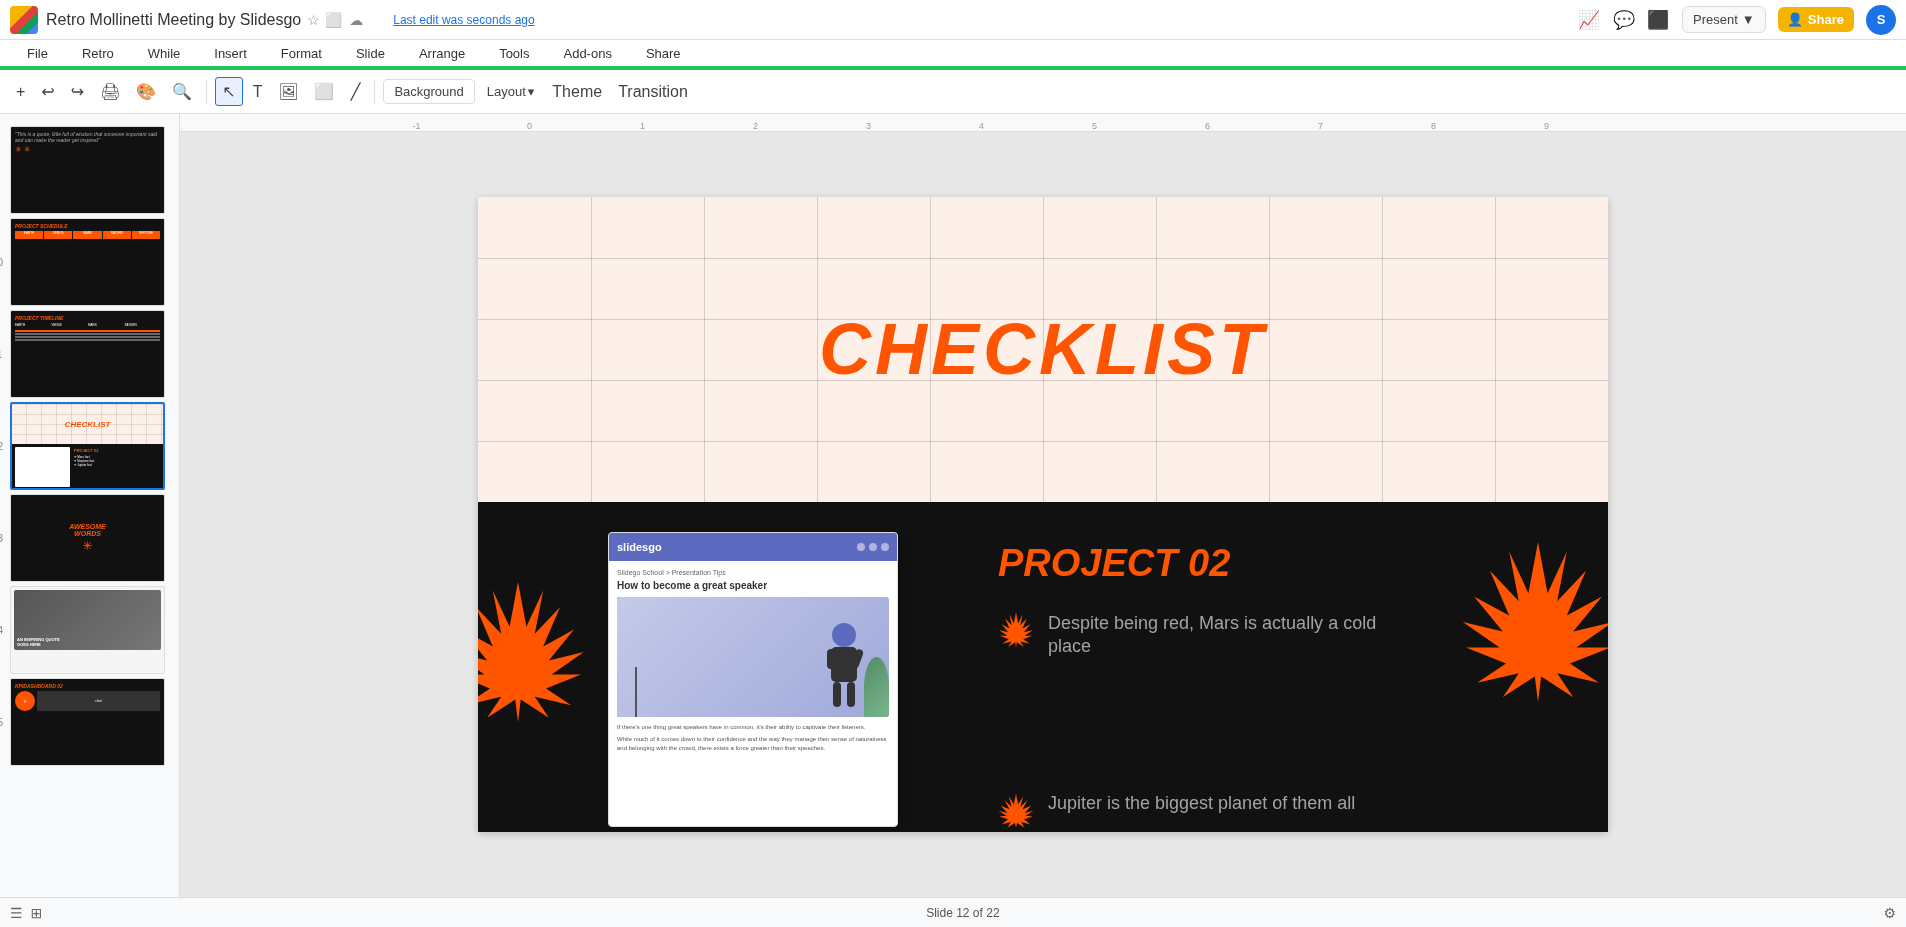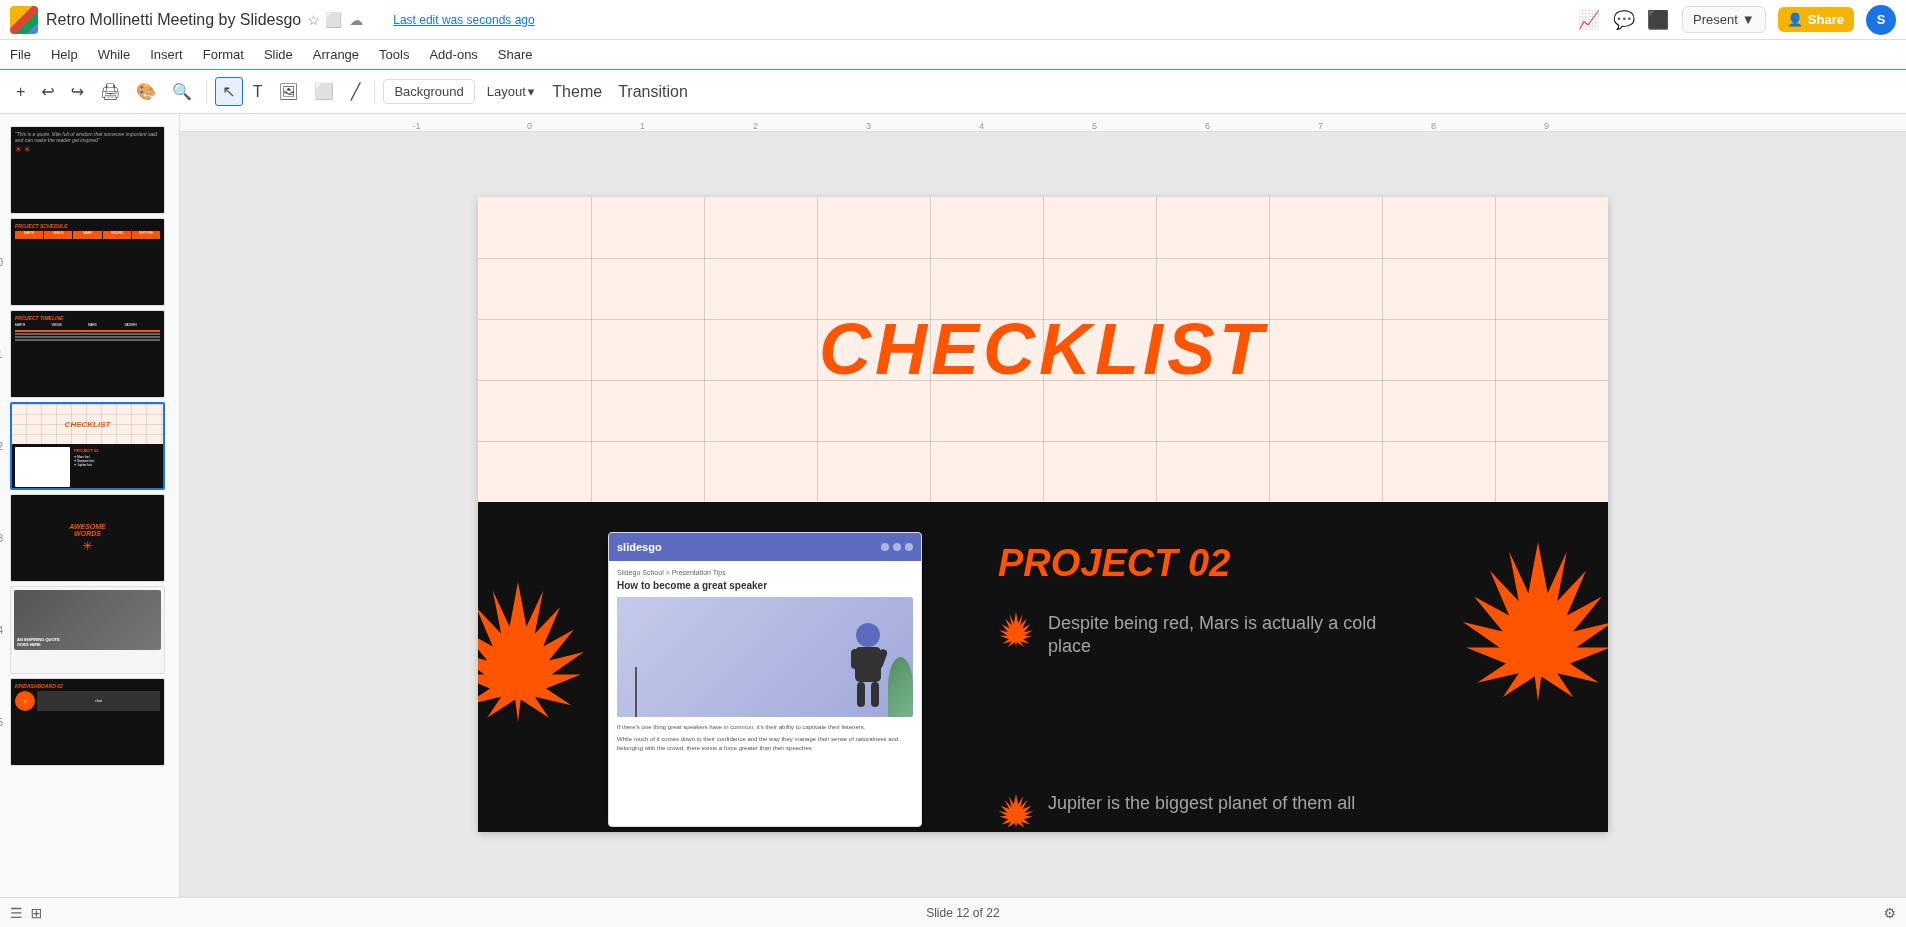--- a/index.html
+++ b/index.html
@@ -12,21 +12,21 @@
     #doc-title { font-size: 16px; color: #333; font-weight: 500; }
     .title-icon { font-size: 14px; color: #888; cursor: pointer; }
     #autosave { font-size: 12px; color: #1a73e8; text-decoration: underline; cursor: pointer; margin-left: 24px; }
     #top-right { display: flex; align-items: center; gap: 12px; }
     .top-btn { display: flex; align-items: center; gap: 4px; padding: 5px 10px; border-radius: 6px; cursor: pointer; font-size: 13px; border: none; }
     #present-btn { background: #f8f9fa; border: 1px solid #dadce0; color: #444; }
     #share-btn { background: #f4b400; color: #fff; font-weight: bold; }
     .avatar { width: 30px; height: 30px; border-radius: 50%; background: #1a73e8; display: flex; align-items: center; justify-content: center; color: white; font-size: 13px; font-weight: bold; }
 
     
-    #menubar { height: 30px; background: #fff; display: flex; align-items: center; padding: 0 2px; border-bottom: 1px solid #22c55e; gap: 4px; }
+    #menubar { height: 30px; background: #fff; display: flex; align-items: center; padding: 0 19px; border-bottom: 4px solid #22c55e; gap: 18px; }
     .menu-item { font-size: 13px; color: #333; padding: 3px 8px; cursor: pointer; border-radius: 3px; }
 
     
     #toolbar { height: 44px; background: #fff; display: flex; align-items: center; padding: 0 10px; border-bottom: 1px solid #ddd; gap: 4px; }
     .tb-btn { font-size: 16px; padding: 4px 6px; cursor: pointer; border-radius: 3px; border: none; background: transparent; color: #444; }
     .tb-separator { width: 1px; height: 24px; background: #ddd; margin: 0 4px; }
     #bg-btn { padding: 4px 10px; border: 1px solid #dadce0; border-radius: 4px; background: #fff; font-size: 13px; cursor: pointer; color: #444; font-weight: 500; }
     .tb-dropdown { padding: 4px 8px; border: none; background: transparent; font-size: 13px; cursor: pointer; color: #444; display: flex; align-items: center; gap: 2px; }
 
     
@@ -61,21 +61,21 @@
     #project-title { position: absolute; top: 40px; left: 520px; font-size: 38px; font-weight: 900; color: #ff5500; font-style: italic; }
 
     .checklist-item { position: absolute; display: flex; align-items: flex-start; gap: 14px; }
     .item-text { font-size: 18px; color: #a3a3a3; line-height: 1.3; max-width: 340px; }
 
     #item1 { left: 520px; top: 110px; }
     #item2 { left: 520px; top: 200px; }
     #item3 { left: 520px; top: 290px; }
 
     
-    #slide-preview { position: absolute; left: 130px; top: 30px; width: 314px; height: 295px; background: #fff; border: 1px solid #ddd; border-radius: 4px; overflow: hidden; box-shadow: 2px 2px 8px rgba(0,0,0,0.3); }
+    #slide-preview { position: absolute; left: 130px; top: 30px; width: 290px; height: 295px; background: #fff; border: 1px solid #ddd; border-radius: 4px; overflow: hidden; box-shadow: 2px 2px 8px rgba(0,0,0,0.3); }
     #preview-header { background: #5c6bc0; height: 28px; display: flex; align-items: center; padding: 0 8px; gap: 4px; }
     #preview-logo { font-size: 11px; color: #fff; font-weight: bold; }
     #preview-controls { margin-left: auto; display: flex; gap: 4px; }
     .preview-dot { width: 8px; height: 8px; border-radius: 50%; background: rgba(255,255,255,0.5); }
     #preview-body { padding: 8px; background: #fff; }
     #preview-subtitle { font-size: 7px; color: #666; margin-bottom: 4px; }
     #preview-main-title { font-size: 10px; font-weight: bold; color: #333; margin-bottom: 6px; }
     #preview-image-area { width: 100%; height: 120px; background: linear-gradient(135deg, #e8e8ff 0%, #d0d0ff 100%); border-radius: 3px; display: flex; align-items: center; justify-content: center; position: relative; overflow: hidden; }
     #tips-label { position: absolute; left: 0; top: 0; bottom: 0; width: 40px; background: #3949ab; display: flex; flex-direction: column; align-items: center; justify-content: center; color: #fff; font-size: 8px; font-weight: bold; writing-mode: vertical-rl; text-orientation: mixed; padding: 4px; }
     #preview-text1 { font-size: 6px; color: #555; margin-top: 6px; line-height: 1.4; }
@@ -136,21 +136,21 @@
       <span>Share</span>
     </button>
     <div class="avatar">
       <span>S</span>
     </div>
   </div>
 </div>
 
 <div id="menubar">
   <span class="menu-item">File</span>
-  <span class="menu-item">Help</span>
+  <span class="menu-item">Retro</span>
   <span class="menu-item">While</span>
   <span class="menu-item">Insert</span>
   <span class="menu-item">Format</span>
   <span class="menu-item">Slide</span>
   <span class="menu-item">Arrange</span>
   <span class="menu-item">Tools</span>
   <span class="menu-item">Add-ons</span>
   <span class="menu-item">Share</span>
 </div>
 

